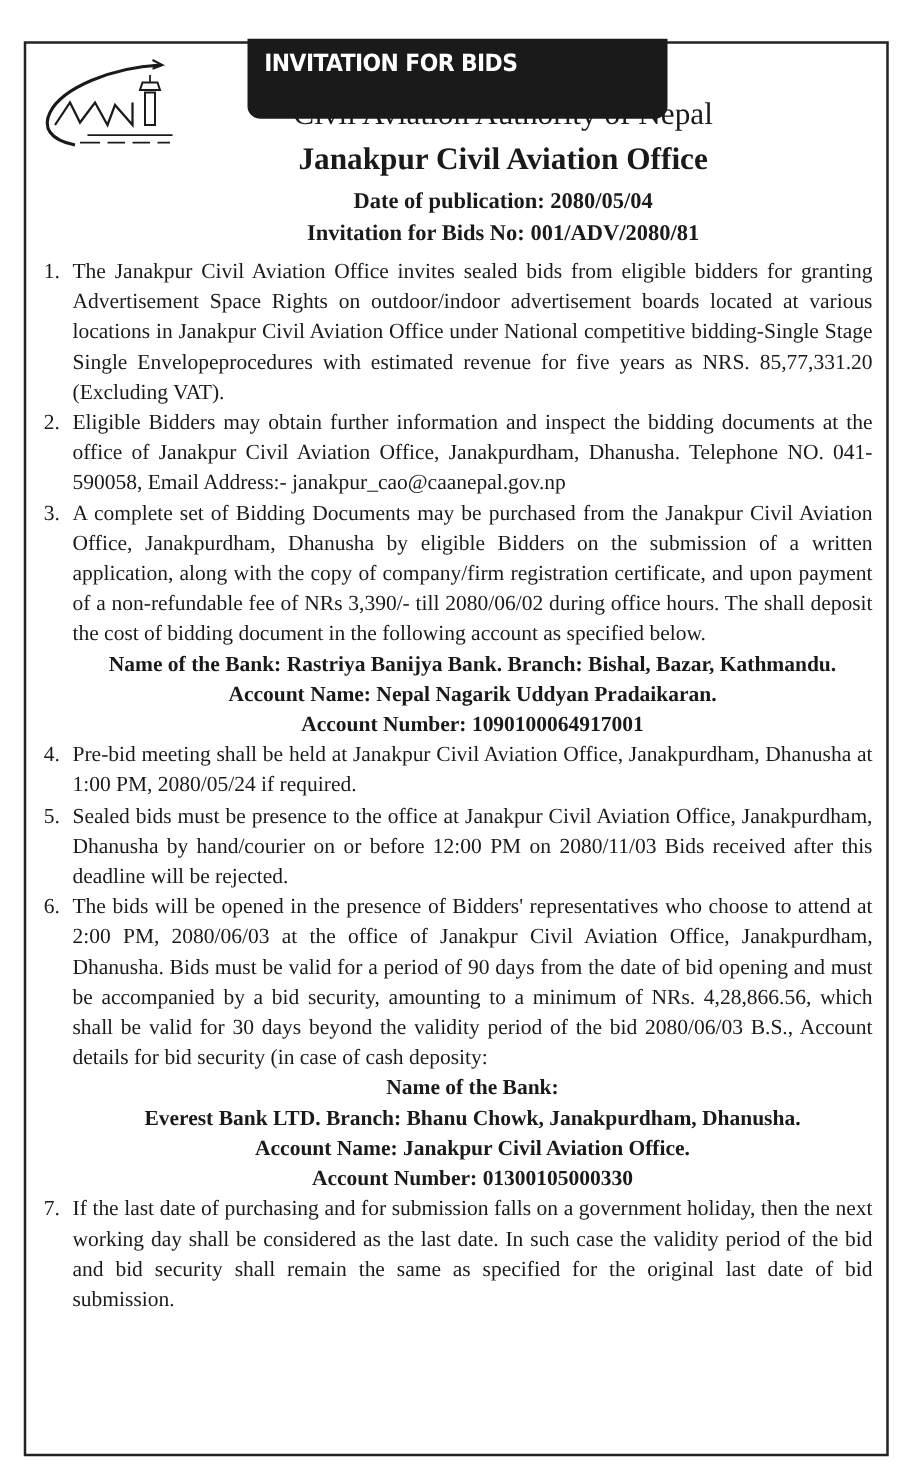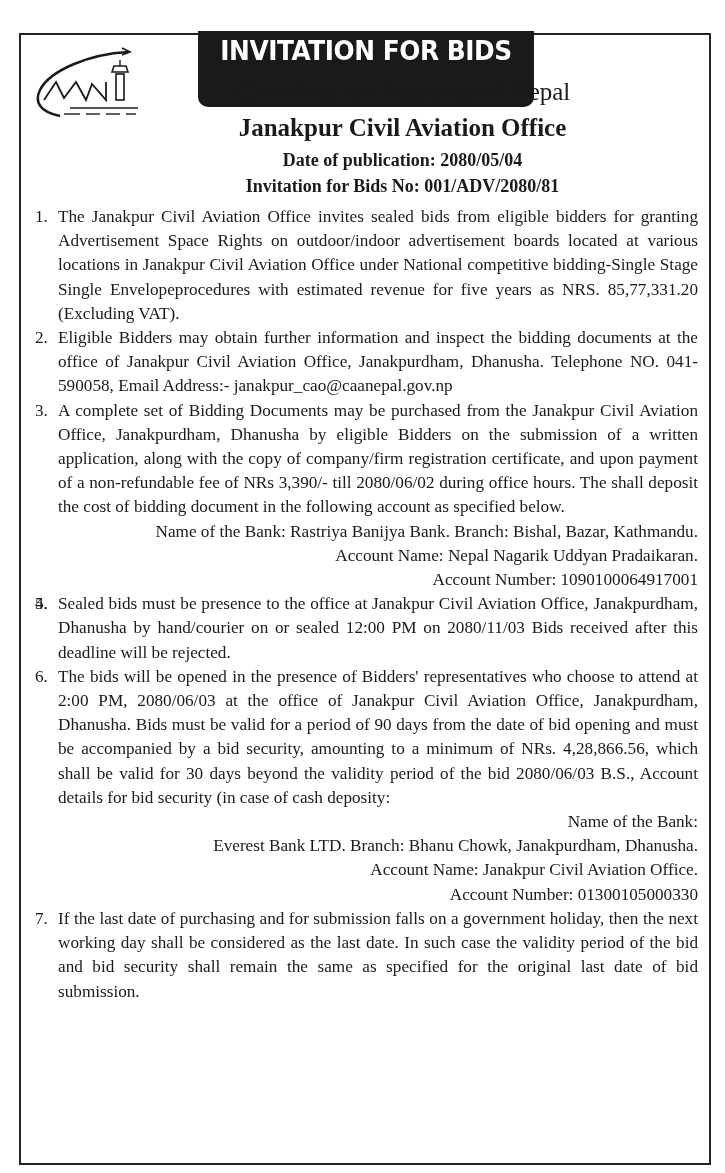--- a/index.html
+++ b/index.html
@@ -1,36 +1,36 @@
 <!DOCTYPE html>
 <html><head>
 <meta charset="utf-8">
 <style>
   html, body { margin: 0; padding: 0; background: #ffffff; }
   body { width: 725px; height: 1173px; position: relative; overflow: hidden;
          font-family: "Liberation Serif", "DejaVu Serif", serif; color: #1a1a1a; }
   .frame { position: absolute; left: 19px; top: 33px; width: 692px; height: 1132px;
            border: 2px solid #222; box-sizing: border-box; }
-  .banner { position: absolute; left: 198px; top: 31px; width: 336px; height: 76px;
+  .banner { position: absolute; left: 198px; top: 31px; width: 336px; height: 64px;
             background: #1a1a1a; border-radius: 0 0 10px 10px; color: #fff;
-            font-family: "DejaVu Sans", sans-serif; font-weight: bold; font-size: 27px;
-            letter-spacing: -0.5px; text-align: center; line-height: 40px; padding-top: 0; }
+            font-family: "DejaVu Sans", sans-serif; font-weight: bold; font-size: 19px;
+            letter-spacing: -0.5px; text-align: left; line-height: 40px; padding-top: 0; }
   .banner span { display: block; transform: scaleX(0.92); }
   .logo { position: absolute; left: 30px; top: 40px; width: 120px; height: 85px; }
   .org { position: absolute; left: 0; width: 725px; text-align: center; }
   .org1 { top: 78px; font-size: 25px; font-weight: normal; left: 40px; }
   .org2 { top: 114px; font-size: 25px; font-weight: bold; left: 40px; }
   .org3 { top: 150px; font-size: 18px; font-weight: bold; left: 40px; }
   .org4 { top: 176px; font-size: 18px; font-weight: bold; left: 40px; }
   ol.items { position: absolute; left: 58px; top: 205px; width: 640px; margin: 0; padding: 0 0 0 0;
              list-style: none; font-size: 17.2px; line-height: 24.2px; }
   ol.items li { position: relative; text-align: justify; margin: 0; }
   ol.items li .num { position: absolute; left: -23px; top: 0; }
   b { font-weight: normal; }
-  .block { display: block; font-weight: normal; text-align: right; }
+  .block { display: block; font-weight: bold; text-align: center; }
 </style>
 </head>
 <body>
 
 <div class="frame"></div>
 
 <div class="banner">
     <span>INVITATION FOR BIDS</span>
   </div>
 
@@ -50,17 +50,17 @@
 
 <div class="org org1">Civil Aviation Authority of Nepal</div>
 <div class="org org2">Janakpur Civil Aviation Office</div>
 <div class="org org3">Date of publication: 2080/05/04</div>
 <div class="org org4">Invitation for Bids No: 001/ADV/2080/81</div>
 
 <ol class="items" id="items">
     <li><span class="num">1.</span><span><b>The Janakpur Civil Aviation Office</b><span> invites </span><b>sealed bids</b><span> from eligible bidders for granting Advertisement Space Rights on outdoor/indoor advertisement boards located at various locations in Janakpur Civil Aviation Office under National competitive bidding-Single Stage Single Envelopeprocedures with estimated revenue for five years as </span><b>NRS. 85,77,331.20</b><span> (Excluding VAT).</span></span></li>
     <li><span class="num">2.</span><span><span>Eligible Bidders may obtain further information and inspect the bidding documents at the office of </span><b>Janakpur Civil Aviation Office, Janakpurdham, Dhanusha. Telephone NO. 041-590058, Email Address:- janakpur_cao@caanepal.gov.np</b></span></li>
     <li><span class="num">3.</span><span><span>A complete set of Bidding Documents may be purchased from the </span><b>Janakpur Civil Aviation Office, Janakpurdham, Dhanusha</b><span> by eligible Bidders on the submission of a written application, along with the copy of company/firm registration certificate, and upon payment of a non-refundable fee of NRs 3,390/- till 2080/06/02 during office hours. The shall deposit the cost of bidding document in the following account as specified below.</span></span><span class="block">Name of the Bank: Rastriya Banijya Bank. Branch: Bishal, Bazar, Kathmandu.</span><span class="block">Account Name: Nepal Nagarik Uddyan Pradaikaran.</span><span class="block">Account Number: 1090100064917001</span></li>
-    <li><span class="num">4.</span></li>
-    <li><span class="num">5.</span><span><span>Sealed bids must be presence to the office at </span><b>Janakpur Civil Aviation Office, Janakpurdham, Dhanusha</b><span> by hand/courier on or sealed </span><b>12:00 PM on 2080/11/03</b><span> Bids received after this deadline will be rejected.</span></span></li>
+    <li><span class="num">4.</span><span><span>Pre-bid meeting shall be held at </span><b>Janakpur Civil Aviation Office, Janakpurdham, Dhanusha at 1:00 PM, 2080/05/24</b><span> if required.</span></span></li>
+    <li><span class="num">5.</span><span><span>Sealed bids must be presence to the office at </span><b>Janakpur Civil Aviation Office, Janakpurdham, Dhanusha</b><span> by hand/courier on or before </span><b>12:00 PM on 2080/11/03</b><span> Bids received after this deadline will be rejected.</span></span></li>
     <li><span class="num">6.</span><span><span>The bids will be opened in the presence of Bidders' representatives who choose to attend at </span><b>2:00 PM, 2080/06/03</b><span> at the office of </span><b>Janakpur Civil Aviation Office, Janakpurdham, Dhanusha.</b><span> Bids must be valid for a period of </span><b>90 days</b><span> from the date of bid opening and must be accompanied by a bid security, amounting to a minimum of </span><b>NRs. 4,28,866.56,</b><span> which shall be valid for </span><b>30 days</b><span> beyond the validity period of the bid </span><b>2080/06/03 B.S.</b><span>, Account details for bid security (in case of cash deposity:</span></span><span class="block">Name of the Bank:</span><span class="block">Everest Bank LTD. Branch: Bhanu Chowk, Janakpurdham, Dhanusha.</span><span class="block">Account Name: Janakpur Civil Aviation Office.</span><span class="block">Account Number: 01300105000330</span></li>
     <li><span class="num">7.</span><span><span>If the last date of purchasing and for submission falls on a government holiday, then the next working day shall be considered as the last date. In such case the validity period of the bid and bid security shall remain the same as specified for the original last date of bid submission.</span></span></li>
   </ol>
 
 </body></html>

